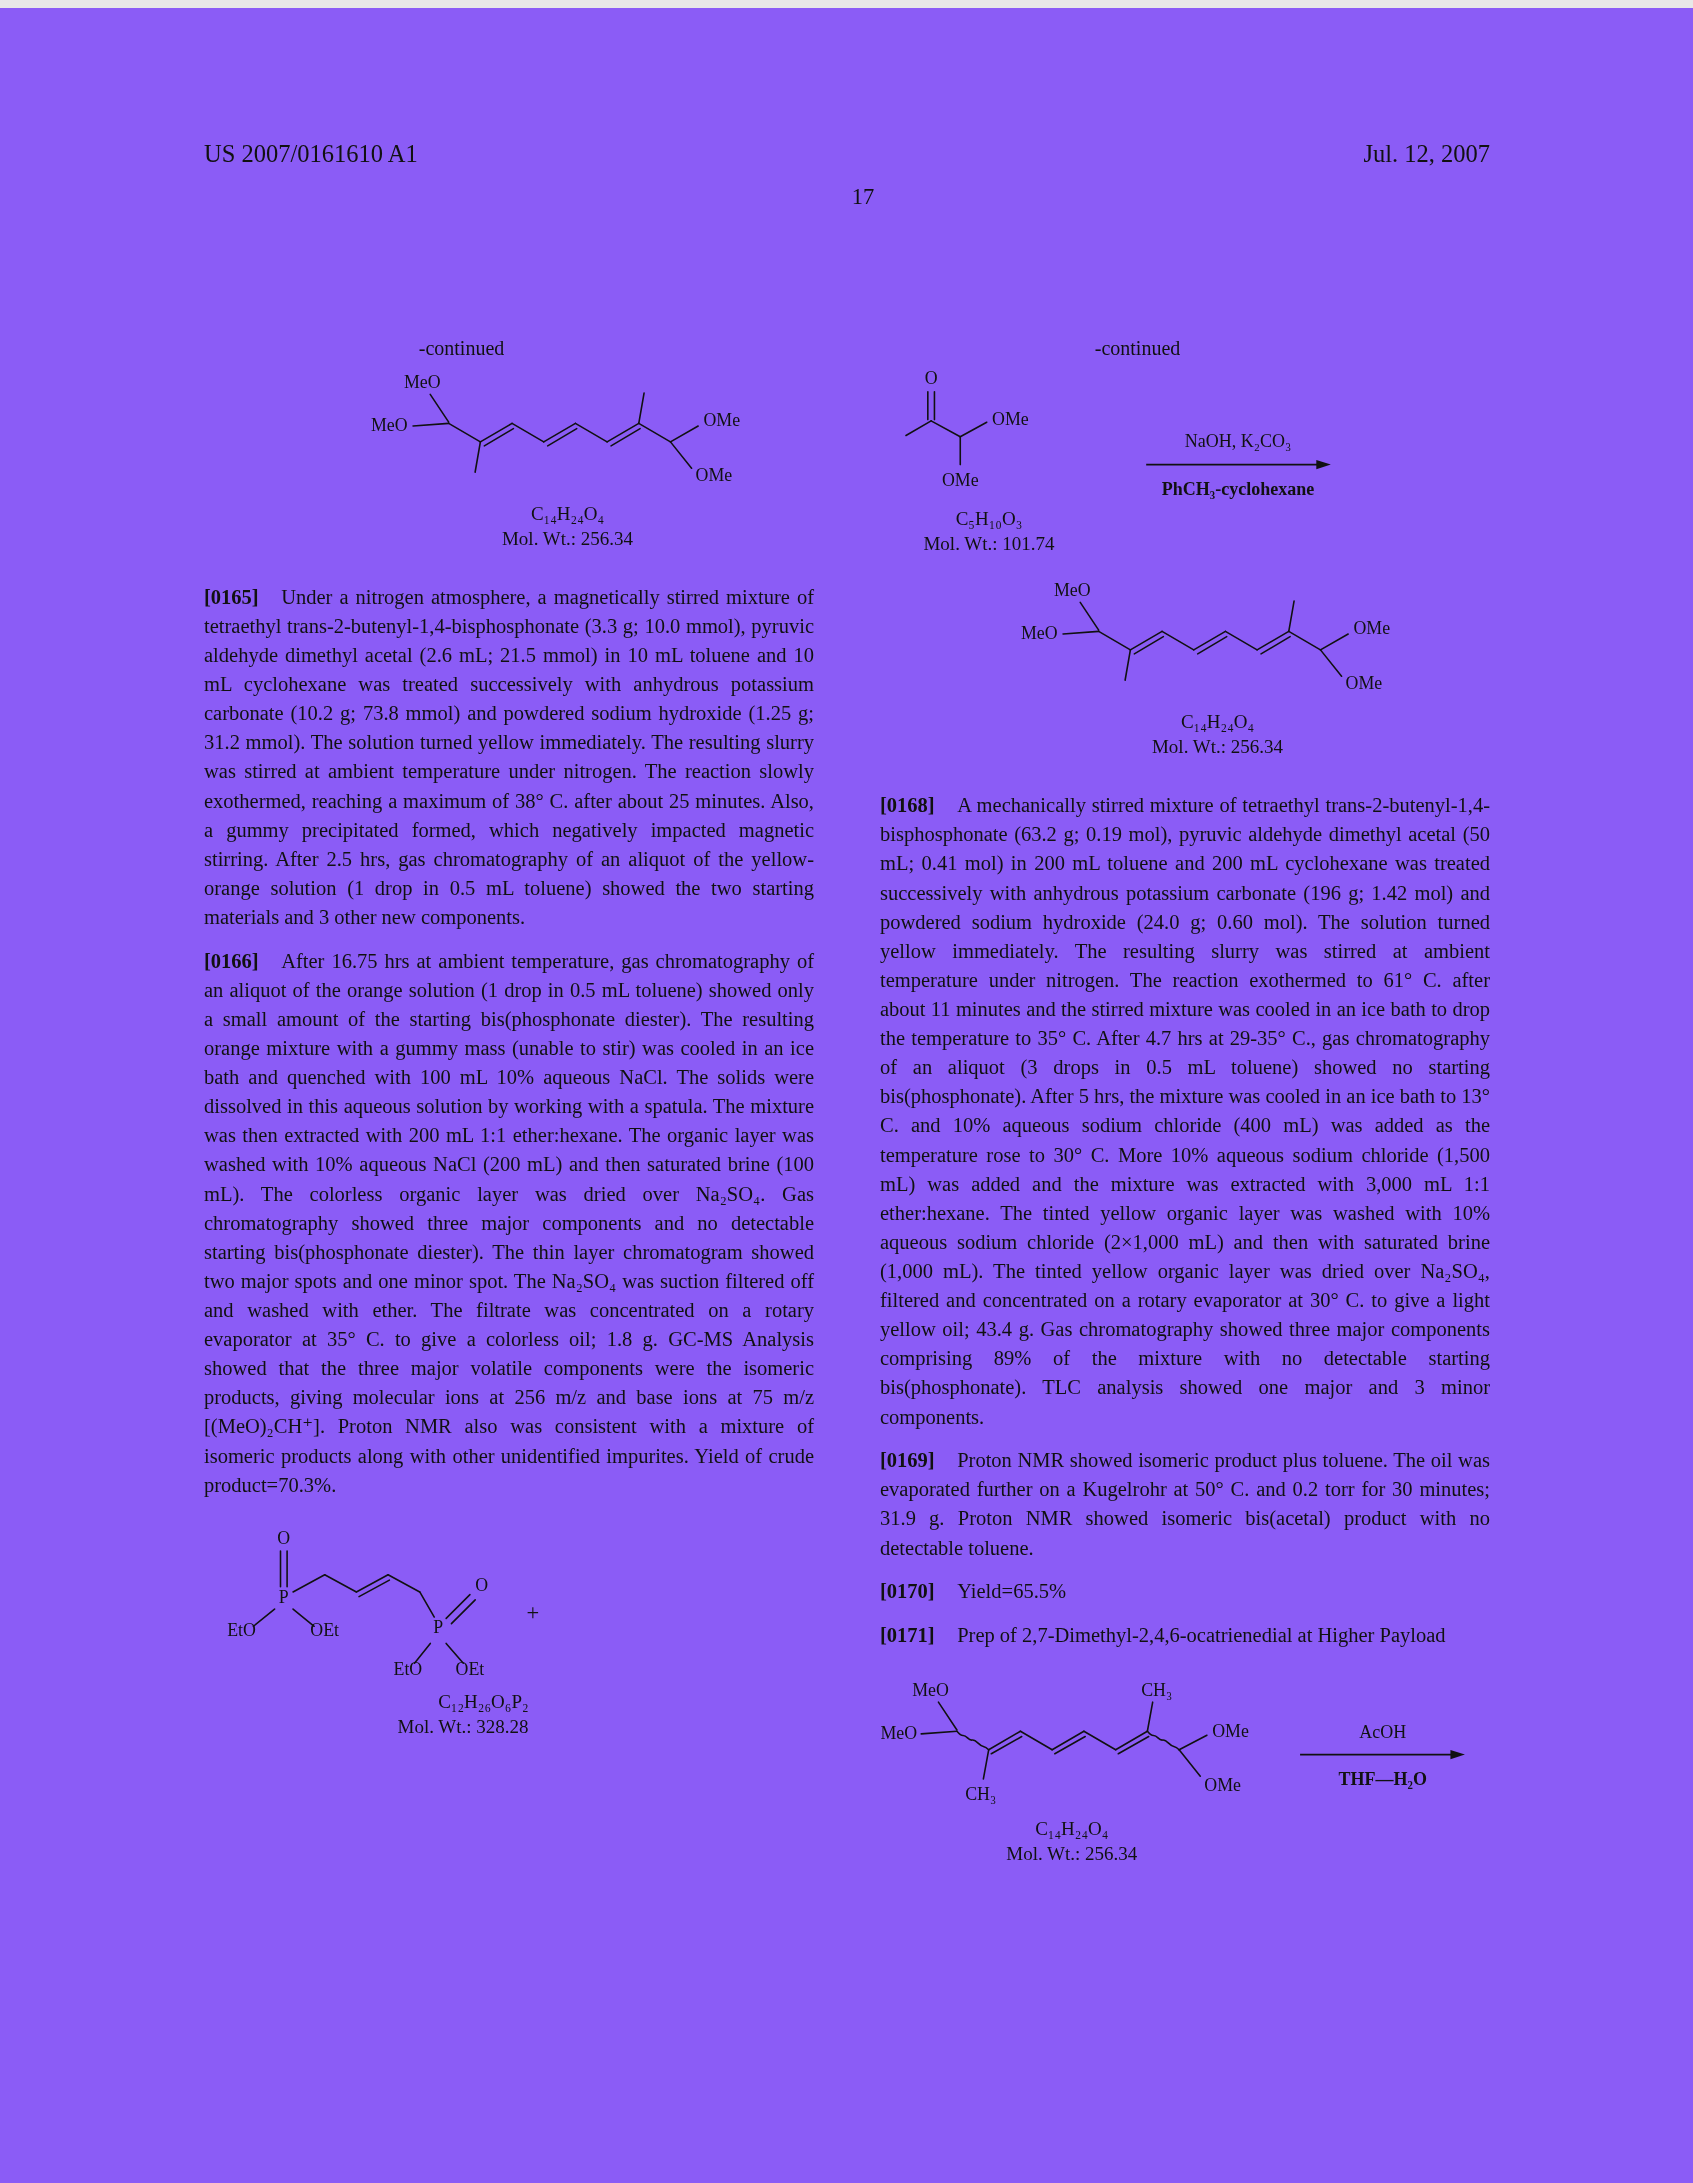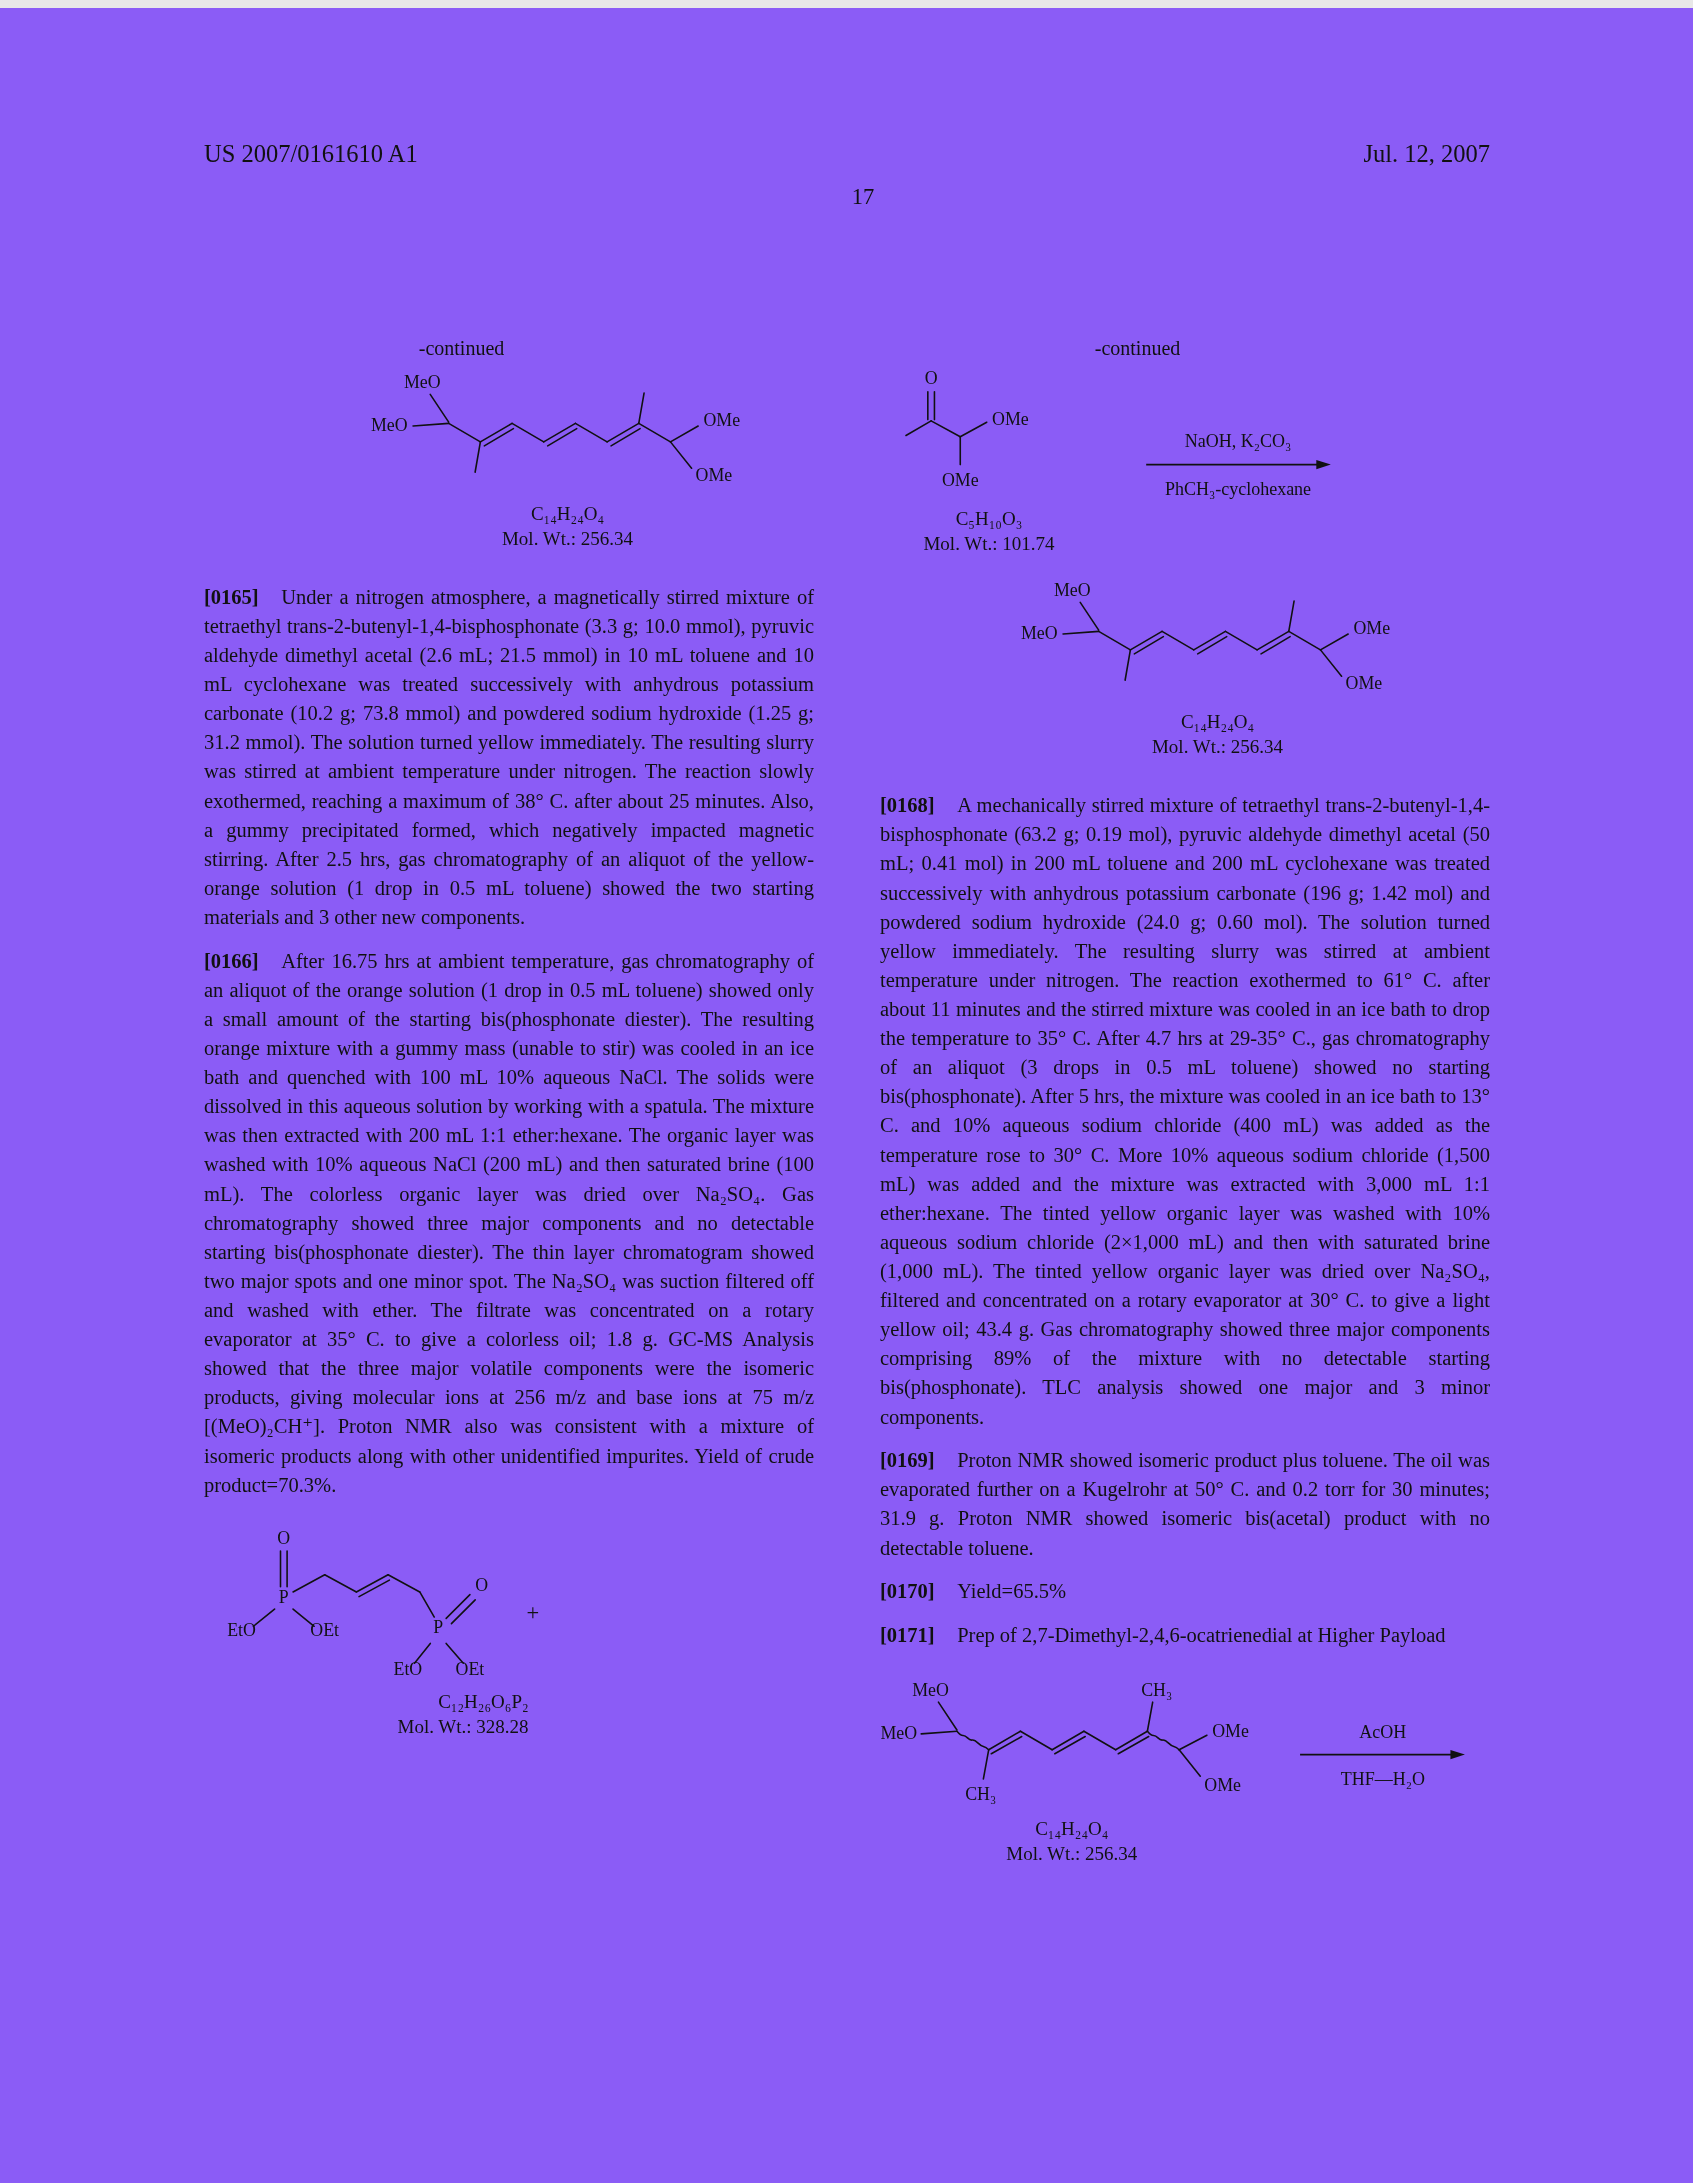--- a/index.html
+++ b/index.html
@@ -37,21 +37,21 @@
     fill:#111; stroke:none; font-size:27px;
     font-family:"Liberation Serif","DejaVu Serif",serif;
   }
   svg.struct line, svg.struct path {
     stroke:#111; stroke-width:2.4; fill:none; stroke-linecap:round;
   }
 
   .schemerow { display:flex; align-items:flex-start; }
   .rxn { text-align:center; font-size:18px; line-height:1.25; }
   .rxn .rxn-top { margin-bottom:1.3px; }
-  .rxn .rxn-bot { margin-top:1.3px; }
+  .rxn .rxn-bot { margin-top:1.3px;font-weight:bold; }
   .rxn-arrow line { stroke:#111; stroke-width:2.6; }
   .rxn-arrow polygon { fill:#111; stroke:none; }
 
   .plus-sign { position:absolute; font-size:22.5px; }
 
   .s1wrap { margin-left:152px; width:423px; }
   .s4wrap { margin-left:6.6px; width:370px; }
   .s4cap  { width:318px; margin-left:6.6px; text-align:right; font-size:19px; line-height:1.32; }
   .s2block { margin-left:10px; width:212px; }
   .s2cap { width:198px; text-align:center; font-size:19px; line-height:1.32; margin-top:1.3px; }

